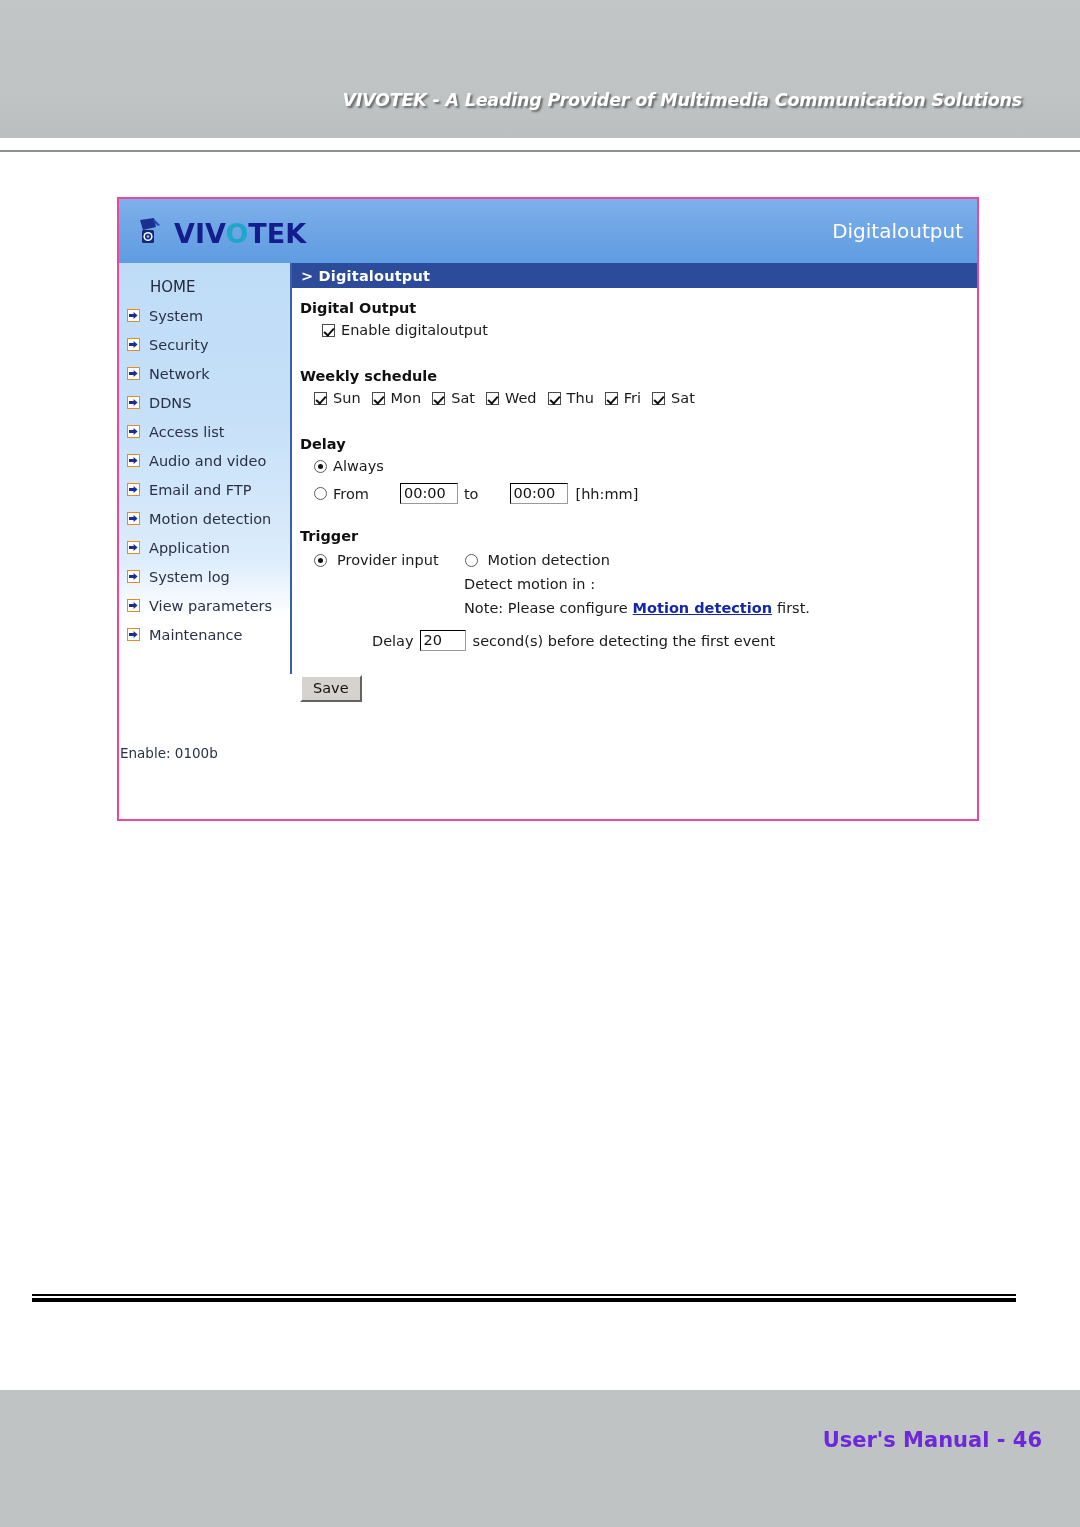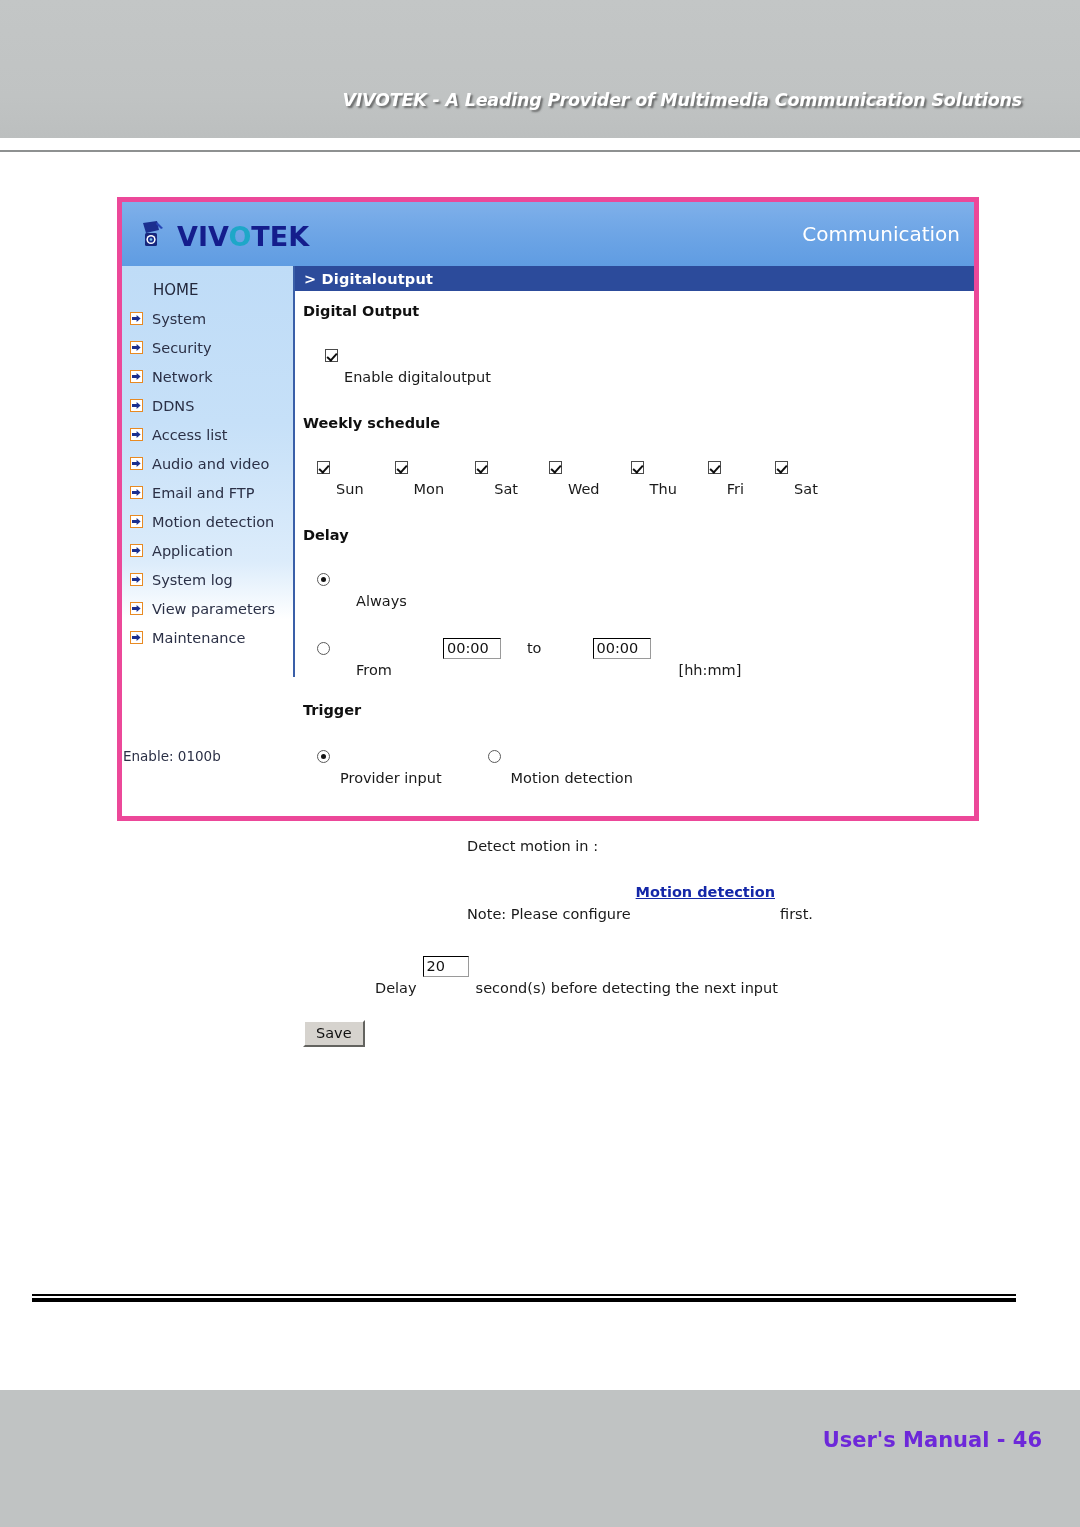--- a/index.html
+++ b/index.html
@@ -72,21 +72,21 @@
   }
 
   
   .panel {
     position: absolute;
     left: 117px;
     top: 197px;
     width: 862px;
     height: 624px;
     background: #ffffff;
-    border: 5px solid #ec4899;
+    border: 2px solid #ec4899;
     box-sizing: border-box;
   }
   .panel-topbar {
     position: relative;
     height: 64px;
     background: linear-gradient(180deg, #7fb0ea 0%, #6fa6e6 45%, #5f9ce2 100%);
     overflow: hidden;
   }
   .logo {
     position: absolute;
@@ -208,21 +208,21 @@
     font-weight: bold;
     font-size: 14.5px;
     color: #101010;
     margin: 0 0 6px 0;
   }
   .sec-gap { height: 30px; }
   .sec-gap-sm { height: 24px; }
 
   .row { display: flex; align-items: center; }
   .indent { padding-left: 22px; }
-  .indent-sm { padding-left: 14px; gap: 20px; }
+  .indent-sm { padding-left: 14px; }
 
   
   .cbox {
     width: 13px; height: 13px;
     box-sizing: border-box;
     border: 1px solid #4a4a4a;
     background: #ffffff;
     position: relative;
     margin-right: 6px;
     flex: 0 0 13px;
@@ -247,21 +247,21 @@
     flex: 0 0 13px;
   }
   .radio.selected::after {
     content: "";
     position: absolute;
     left: 3px; top: 3px;
     width: 5px; height: 5px;
     border-radius: 50%;
     background: #141414;
   }
-  .lbl { white-space: nowrap; margin-top: 44px; }
+  .lbl { white-space: nowrap; }
 
   .day { display: flex; align-items: center; margin-right: 11px; }
   .day .lbl { font-size: 14.5px; }
 
   .tinput {
     font-family: "DejaVu Sans", sans-serif;
     font-size: 14.5px;
     color: #111111;
     background: #ffffff;
     border: 1px solid #000000;
@@ -310,21 +310,21 @@
           <path d="M5 6 L19 4 L21 13 L8 16 Z" fill="#1b2f8f"></path>
           <path d="M19 5 L25 11 L23 12 L18 7 Z" fill="#2746b5"></path>
           <rect x="7" y="16" width="12" height="13" rx="1.5" fill="#16267c"></rect>
           <circle cx="13" cy="22.5" r="4.6" fill="#ffffff"></circle>
           <circle cx="13" cy="22.5" r="3.1" fill="#1b2f8f"></circle>
           <circle cx="13" cy="22.5" r="1.3" fill="#7fc8e8"></circle>
         </svg>
       </span>
       <span class="logo-text"><span>VIV</span><span class="teal">O</span><span>TEK</span></span>
     </div>
-    <div class="config-label">Communication</div>
+    <div class="config-label">Digitaloutput</div>
   </div>
 
   <div class="panel-body">
 
     <div class="sidebar">
 
       <div class="nav-item home">
         <span class="nav-arrow blank"></span>
         <span class="nav-label">HOME</span>
       </div>
@@ -528,21 +528,21 @@
 
         <div class="row" style="padding-left:164px; margin-top:8px;">
           <span class="lbl">Note: Please configure</span>
           <span class="md-link" style="margin:0 5px;">Motion detection</span>
           <span class="lbl">first.</span>
         </div>
 
         <div class="row" style="padding-left:72px; margin-top:14px;">
           <span class="lbl" style="margin-right:6px;">Delay</span>
           <input class="tinput delay" type="text" value="20" style="">
-          <span class="lbl" style="margin-left:7px;">second(s) before detecting the next input</span>
+          <span class="lbl" style="margin-left:7px;">second(s) before detecting the first event</span>
         </div>
 
         <div style="height:24px;"></div>
 
         <button class="save-btn">Save</button>
       </div>
     </div>
 
   </div>
 </div>

